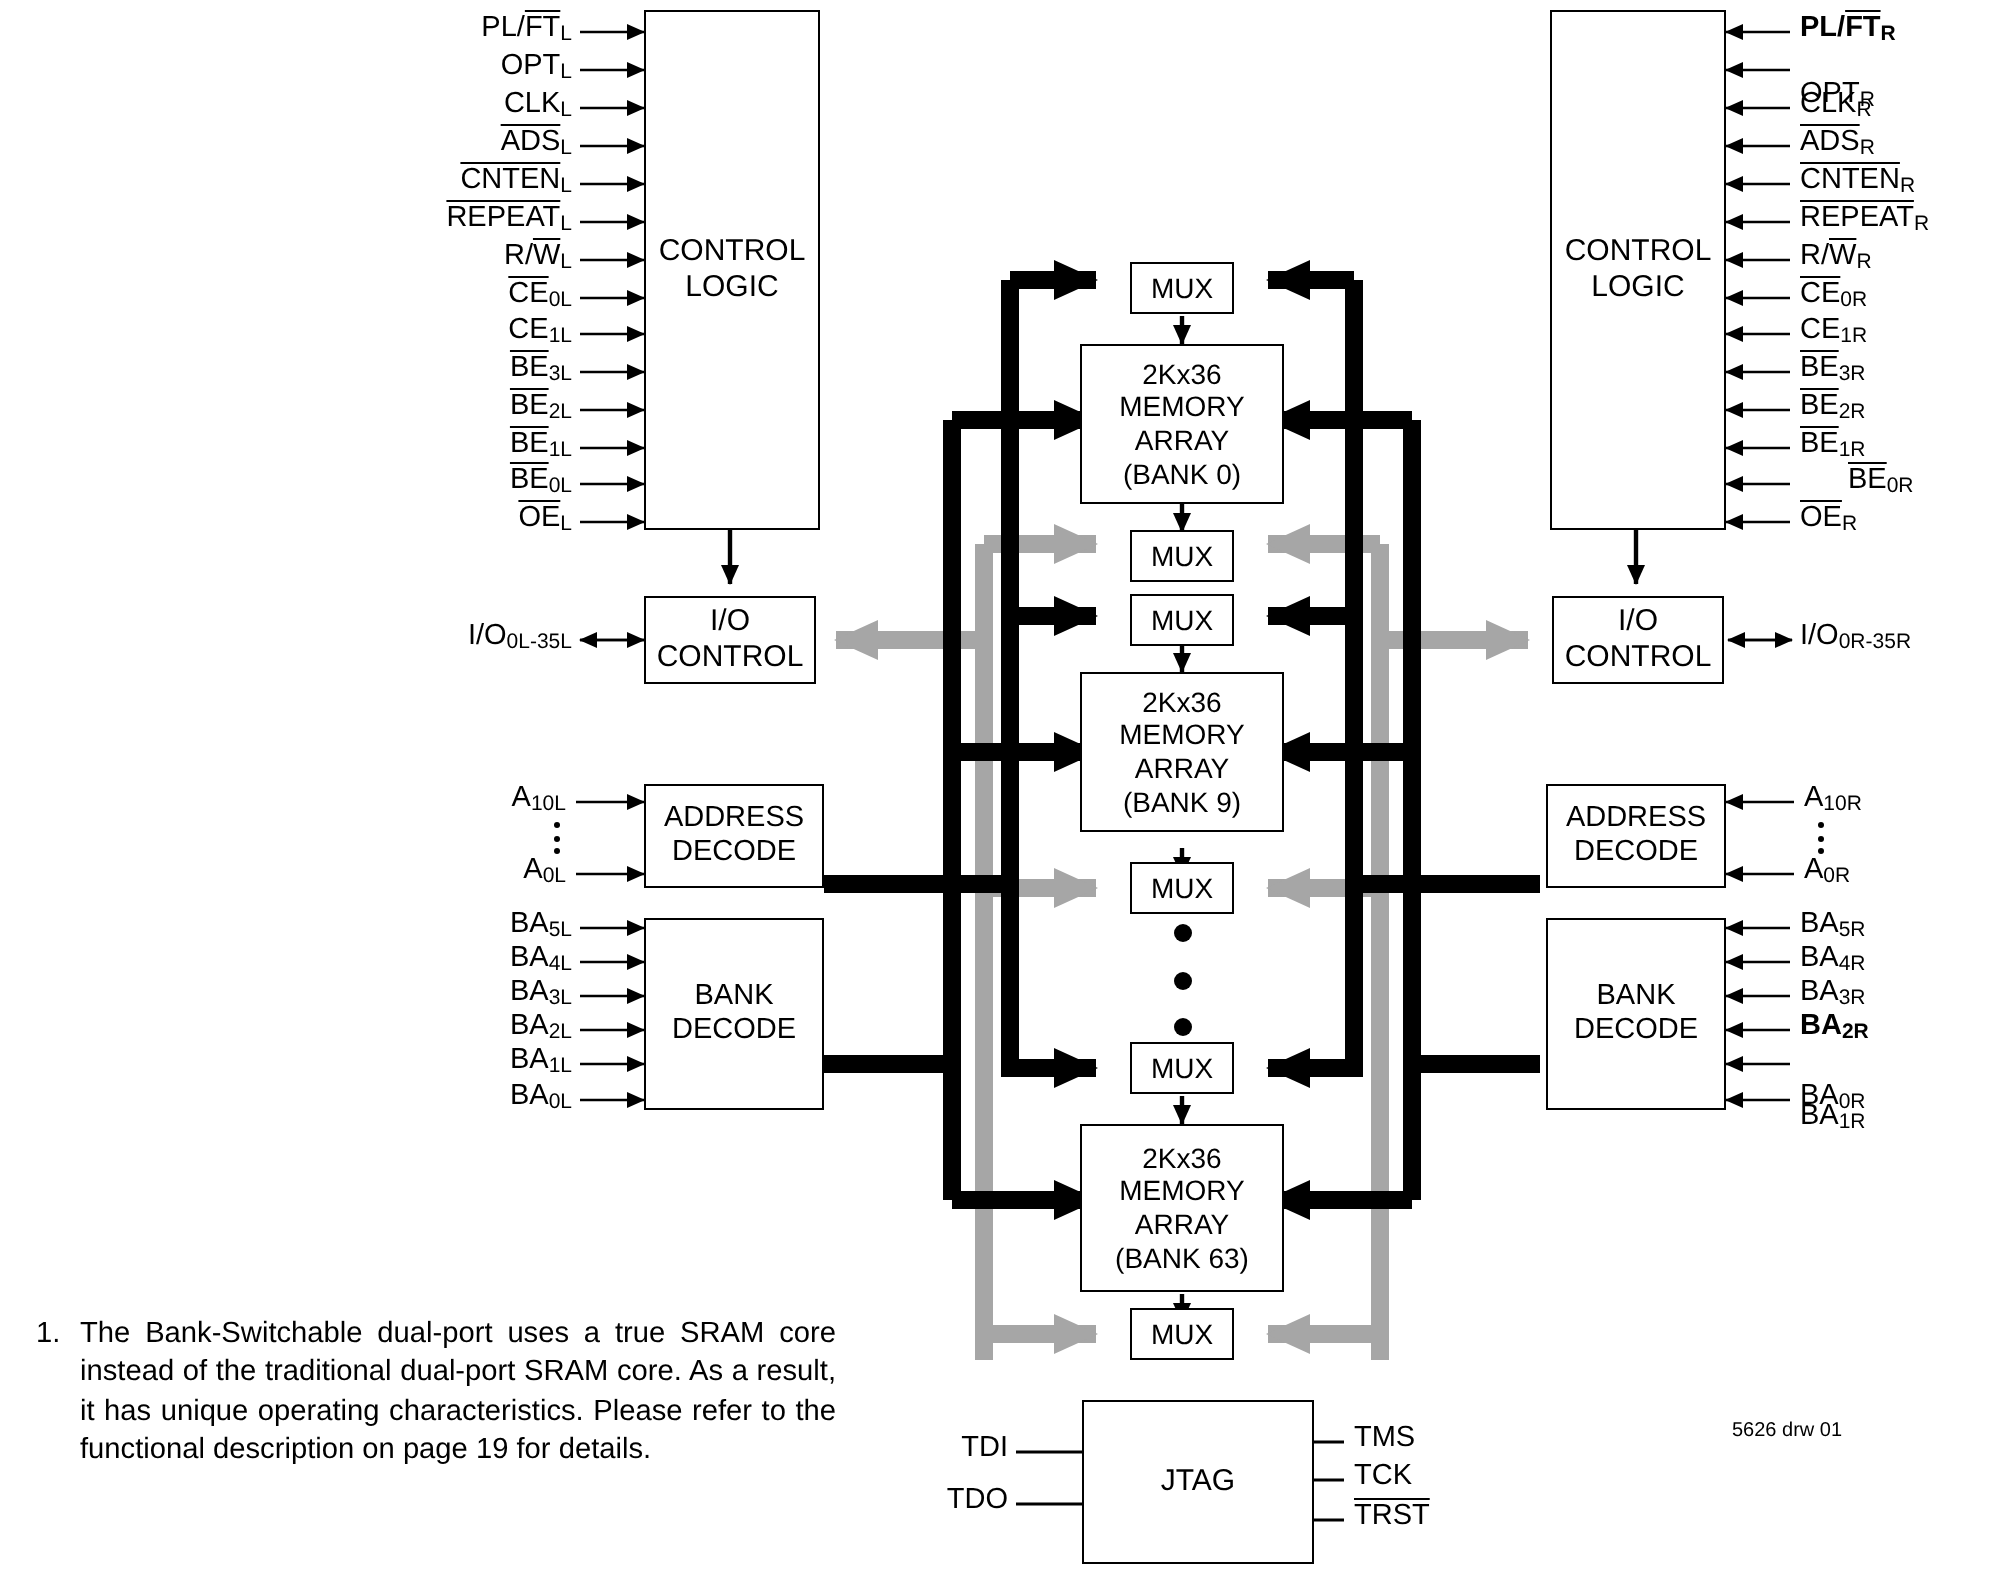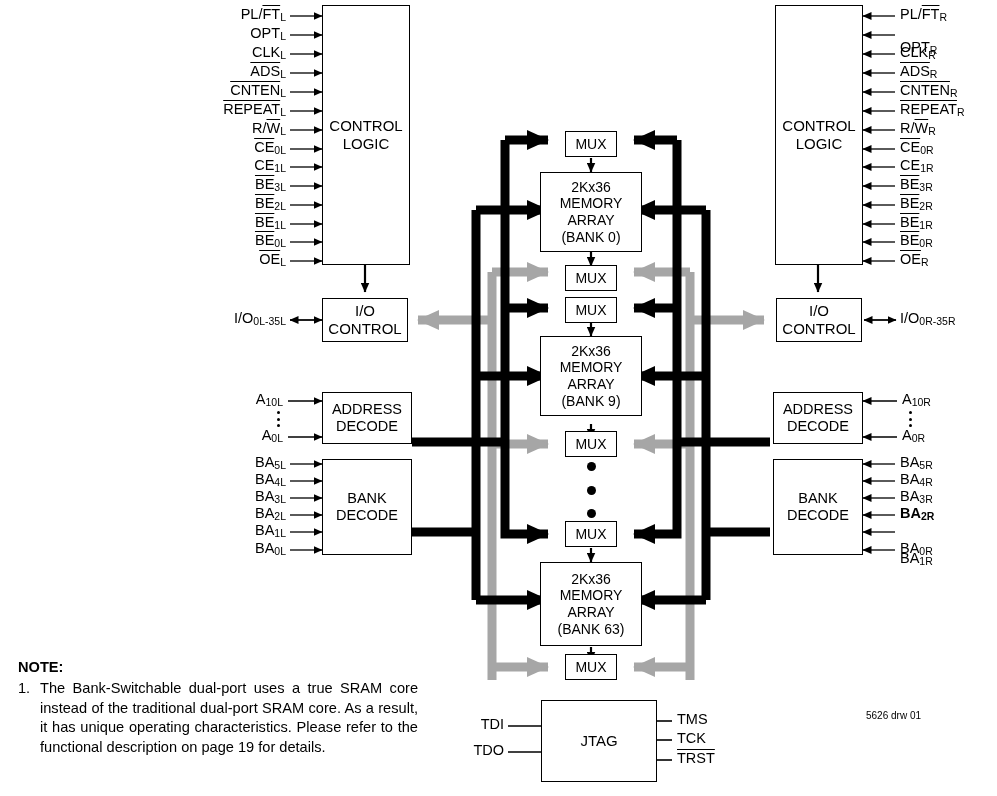--- a/index.html
+++ b/index.html
@@ -312,33 +312,33 @@
     <div class="lbl r" style="top: 121px; left: 126px; width: 160px;"><span>R/</span><span class="ovl">W</span><span class="sub">L</span></div>
     <div class="lbl r" style="top: 140px; left: 126px; width: 160px;"><span class="ovl">CE</span><span class="sub">0L</span></div>
     <div class="lbl r" style="top: 158px; left: 126px; width: 160px;"><span>CE</span><span class="sub">1L</span></div>
     <div class="lbl r" style="top: 177px; left: 126px; width: 160px;"><span class="ovl">BE</span><span class="sub">3L</span></div>
     <div class="lbl r" style="top: 196px; left: 126px; width: 160px;"><span class="ovl">BE</span><span class="sub">2L</span></div>
     <div class="lbl r" style="top: 215px; left: 126px; width: 160px;"><span class="ovl">BE</span><span class="sub">1L</span></div>
     <div class="lbl r" style="top: 233px; left: 126px; width: 160px;"><span class="ovl">BE</span><span class="sub">0L</span></div>
     <div class="lbl r" style="top: 252px; left: 126px; width: 160px;"><span class="ovl">OE</span><span class="sub">L</span></div>
   </div>
 <div id="labels-right-ctrl">
-    <div class="lbl" style="top: 7px; left: 900px;"><span>PL/</span><span class="ovl">FT</span><span class="sub">R</span></div>
+    <div class="lbl" style="top: 7px; left: 900px; font-weight: bold;"><span>PL/</span><span class="ovl">FT</span><span class="sub">R</span></div>
     <div class="lbl" style="top: 40px; left: 900px; text-align: right;"><span>OPT</span><span class="sub">R</span></div>
     <div class="lbl" style="top: 45px; left: 900px;"><span>CLK</span><span class="sub">R</span></div>
     <div class="lbl" style="top: 64px; left: 900px;"><span class="ovl">ADS</span><span class="sub">R</span></div>
     <div class="lbl" style="top: 83px; left: 900px;"><span class="ovl">CNTEN</span><span class="sub">R</span></div>
     <div class="lbl" style="top: 102px; left: 900px;"><span class="ovl">REPEAT</span><span class="sub">R</span></div>
     <div class="lbl" style="top: 121px; left: 900px;"><span>R/</span><span class="ovl">W</span><span class="sub">R</span></div>
     <div class="lbl" style="top: 140px; left: 900px;"><span class="ovl">CE</span><span class="sub">0R</span></div>
     <div class="lbl" style="top: 158px; left: 900px;"><span>CE</span><span class="sub">1R</span></div>
     <div class="lbl" style="top: 177px; left: 900px;"><span class="ovl">BE</span><span class="sub">3R</span></div>
     <div class="lbl" style="top: 196px; left: 900px;"><span class="ovl">BE</span><span class="sub">2R</span></div>
     <div class="lbl" style="top: 215px; left: 900px;"><span class="ovl">BE</span><span class="sub">1R</span></div>
-    <div class="lbl" style="top: 233px; left: 900px;"><span class="ovl">BE</span><span class="sub">0R</span></div>
+    <div class="lbl" style="top: 233px; left: 924px;"><span class="ovl">BE</span><span class="sub">0R</span></div>
     <div class="lbl" style="top: 252px; left: 900px;"><span class="ovl">OE</span><span class="sub">R</span></div>
   </div>
 <div id="labels-addr">
     <div class="lbl r" style="top: 392px; left: 123px; width: 160px;"><span>A</span><span class="sub">10L</span></div>
     <div class="lbl r" style="top: 428px; left: 123px; width: 160px;"><span>A</span><span class="sub">0L</span></div>
     <div class="lbl" style="top: 392px; left: 902px;"><span>A</span><span class="sub">10R</span></div>
     <div class="lbl" style="top: 428px; left: 902px;"><span>A</span><span class="sub">0R</span></div>
   </div>
 <div id="labels-bank">
     <div class="lbl r" style="top: 455px; left: 126px; width: 160px;"><span>BA</span><span class="sub">5L</span></div>
@@ -360,20 +360,19 @@
   </div>
 <div id="labels-jtag">
     <div class="lbl r" style="top: 717px; left: 344px; width: 160px;"><span>TDI</span></div>
     <div class="lbl r" style="top: 743px; left: 344px; width: 160px;"><span>TDO</span></div>
     <div class="lbl" style="top: 712px; left: 677px;"><span>TMS</span></div>
     <div class="lbl" style="top: 731px; left: 677px;"><span>TCK</span></div>
     <div class="lbl" style="top: 751px; left: 677px;"><span class="ovl">TRST</span></div>
   </div>
 
 <div id="note">
-  <div class="hd">NOTE:</div>
   <div class="row">
     <div class="num">1.</div>
     <div class="txt">The Bank-Switchable dual-port uses a true SRAM core instead of the traditional dual-port SRAM core. As a result, it has unique operating characteristics. Please refer to the functional description on page 19 for details.</div>
   </div>
 </div>
 
 <div id="drw">5626 drw 01</div>
 
 </body></html>

